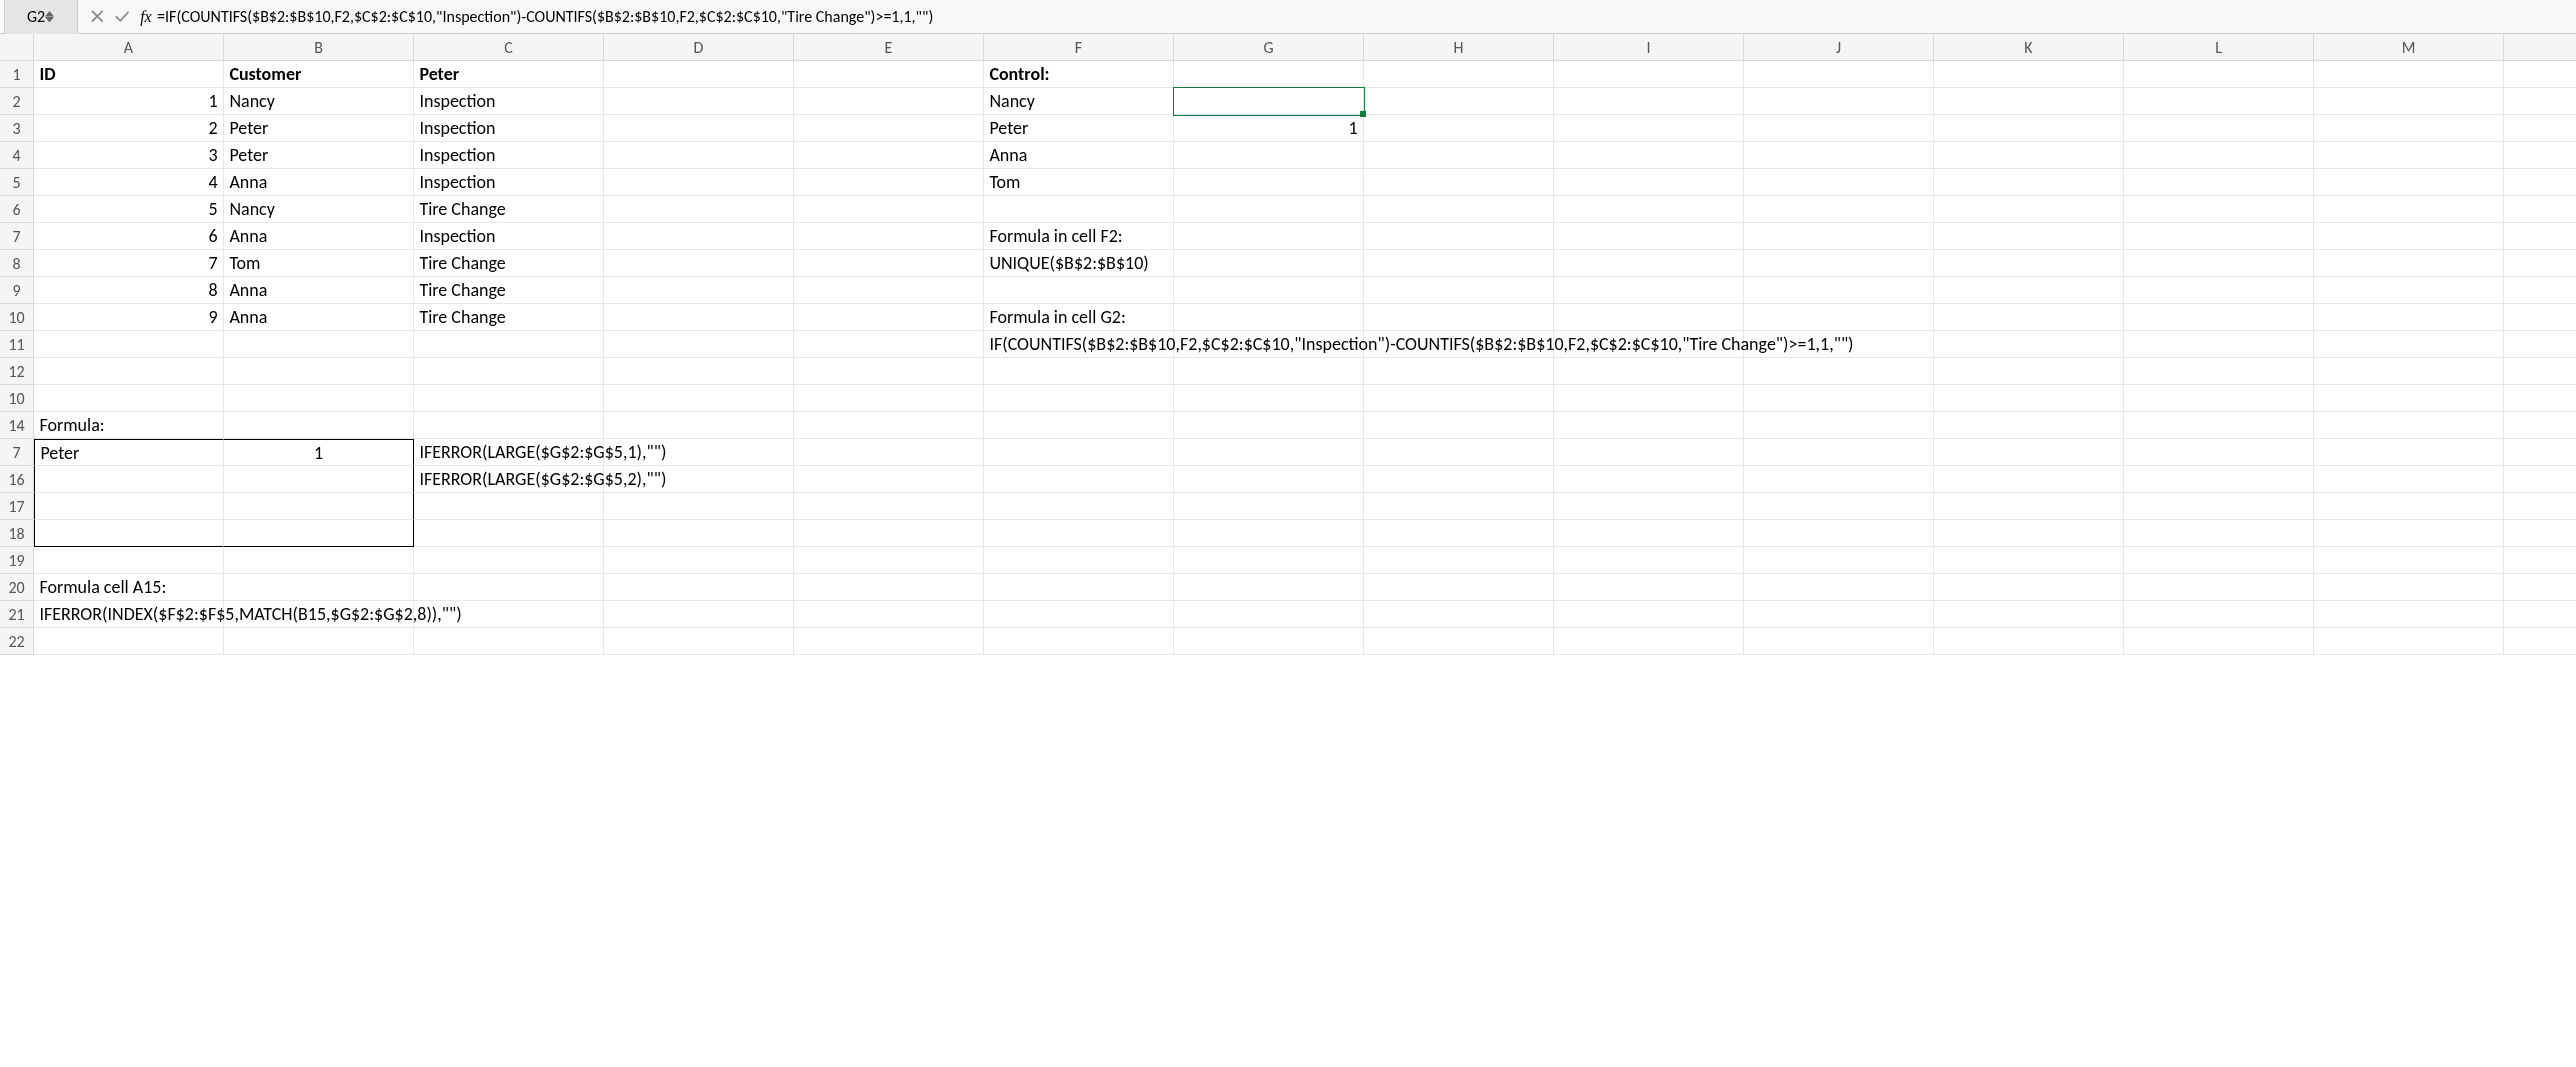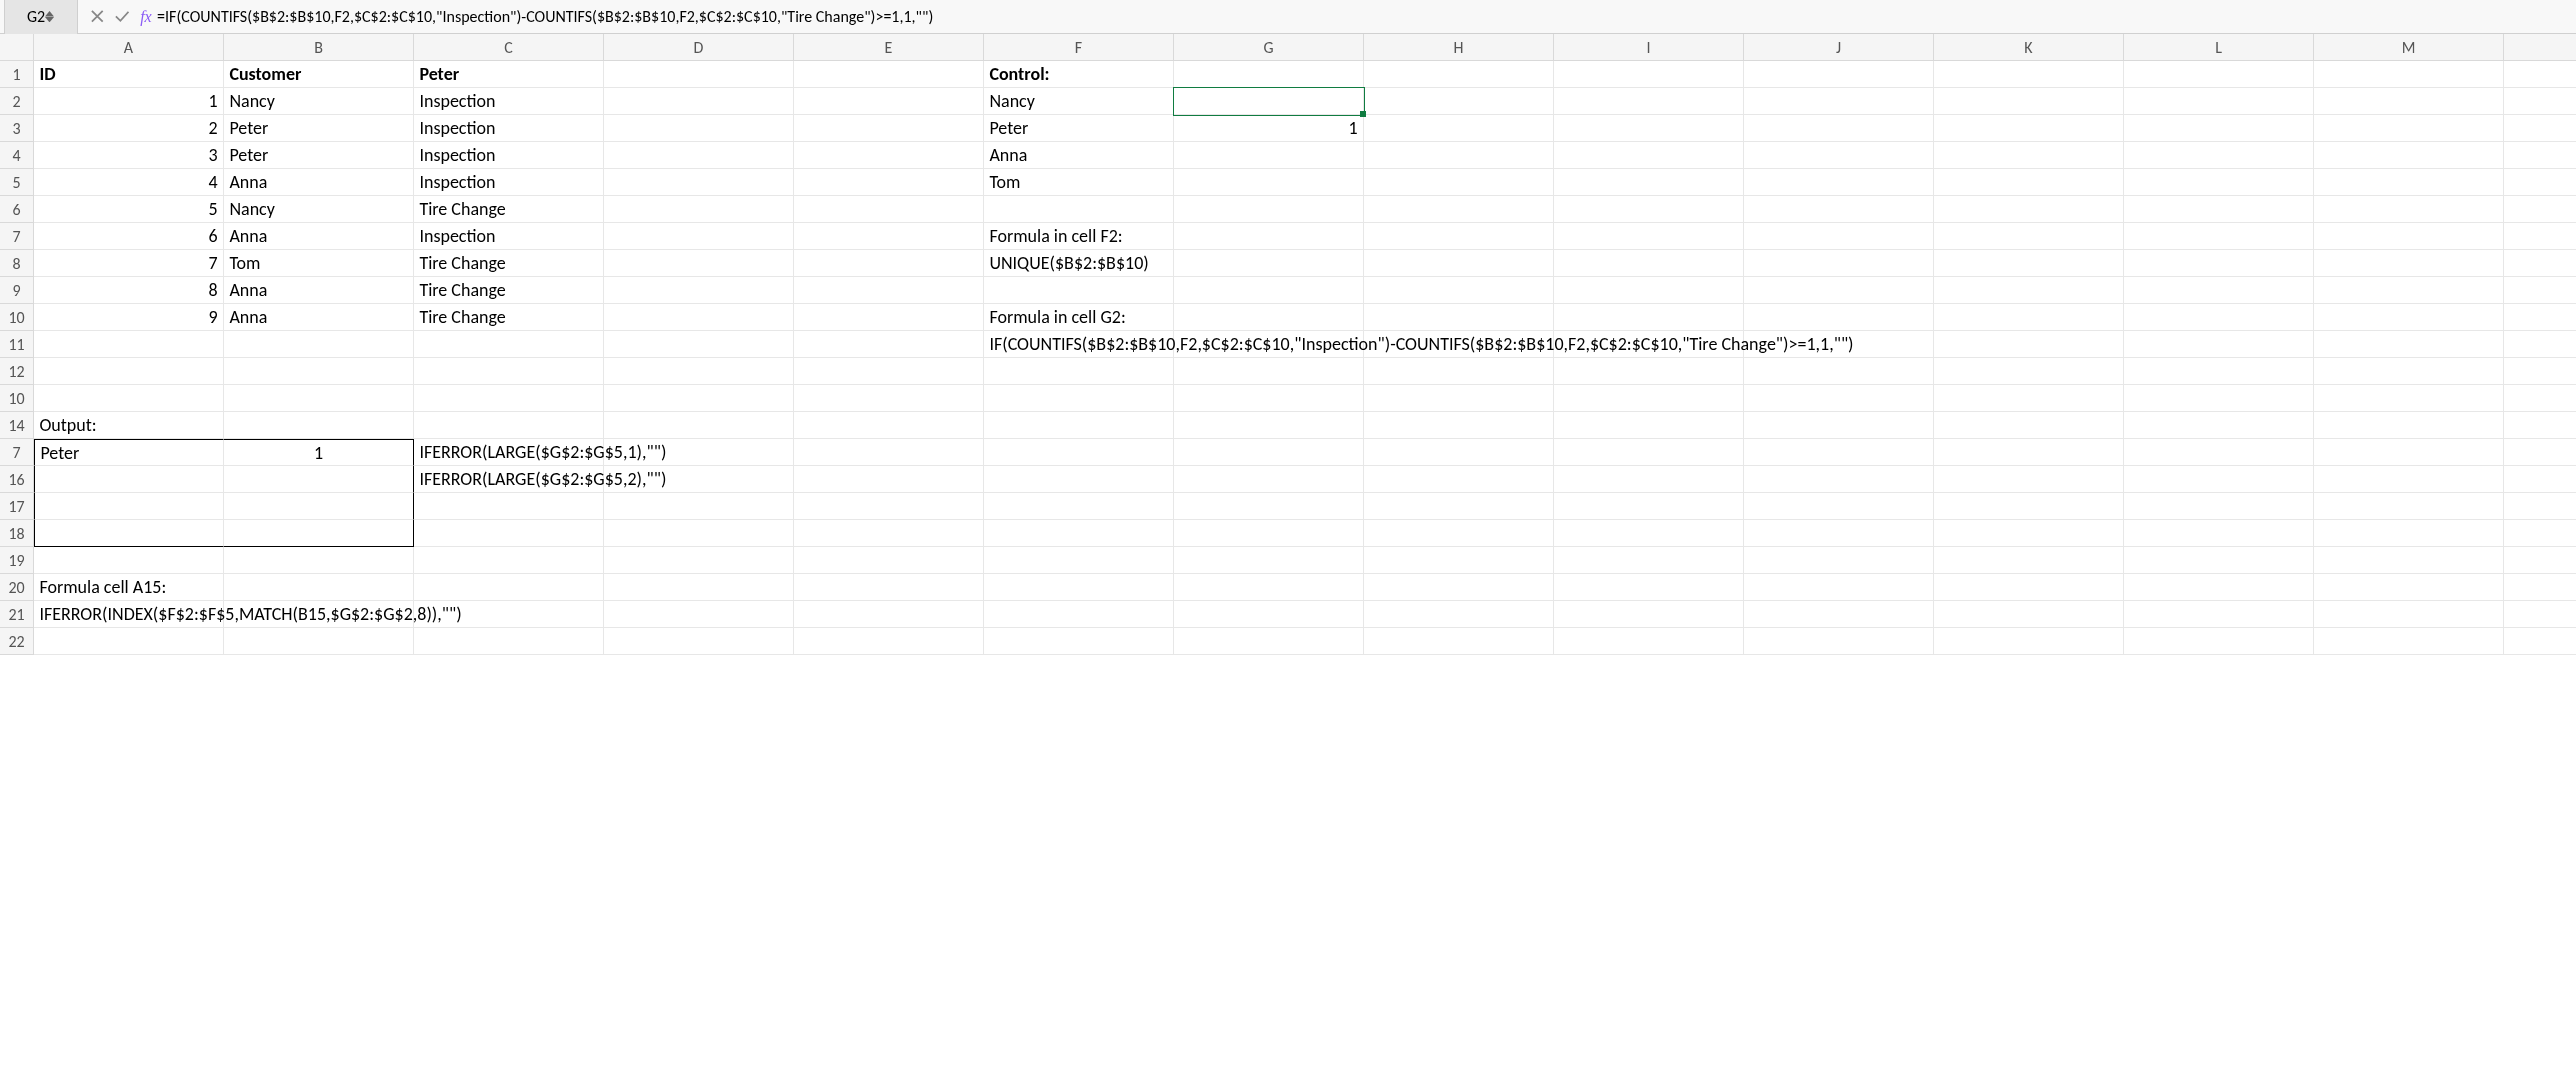--- a/index.html
+++ b/index.html
@@ -42,21 +42,21 @@
       align-items: center;
       justify-content: center;
       color: #888;
       cursor: pointer;
     }
     .fb-btn.accept { color: #5a9b5a; }
     .fx-label {
       font-style: italic;
       font-family: "Times New Roman", serif;
       font-size: 16px;
-      color: #8b5cf6;
+      color: #000000;
       margin: 0 5.4px;
     }
     .formula-input {
       flex: 1;
       border: none;
       outline: none;
       font-size: 16px;
       background: transparent;
       font-family: Calibri, Arial, sans-serif;
       color: #000;
@@ -361,21 +361,21 @@
     <div class="cell"></div>
     <div class="cell"></div>
     <div class="cell"></div>
     <div class="cell"></div>
     <div class="cell"></div>
     <div class="cell"></div>
     <div class="cell"></div>
     <div class="cell"></div>
     <div class="cell"></div>
     <div class="row-head">14</div>
-    <div class="cell">Output:</div>
+    <div class="cell">Formula:</div>
     <div class="cell"></div>
     <div class="cell"></div>
     <div class="cell"></div>
     <div class="cell"></div>
     <div class="cell"></div>
     <div class="cell"></div>
     <div class="cell"></div>
     <div class="cell"></div>
     <div class="cell"></div>
     <div class="cell"></div>

